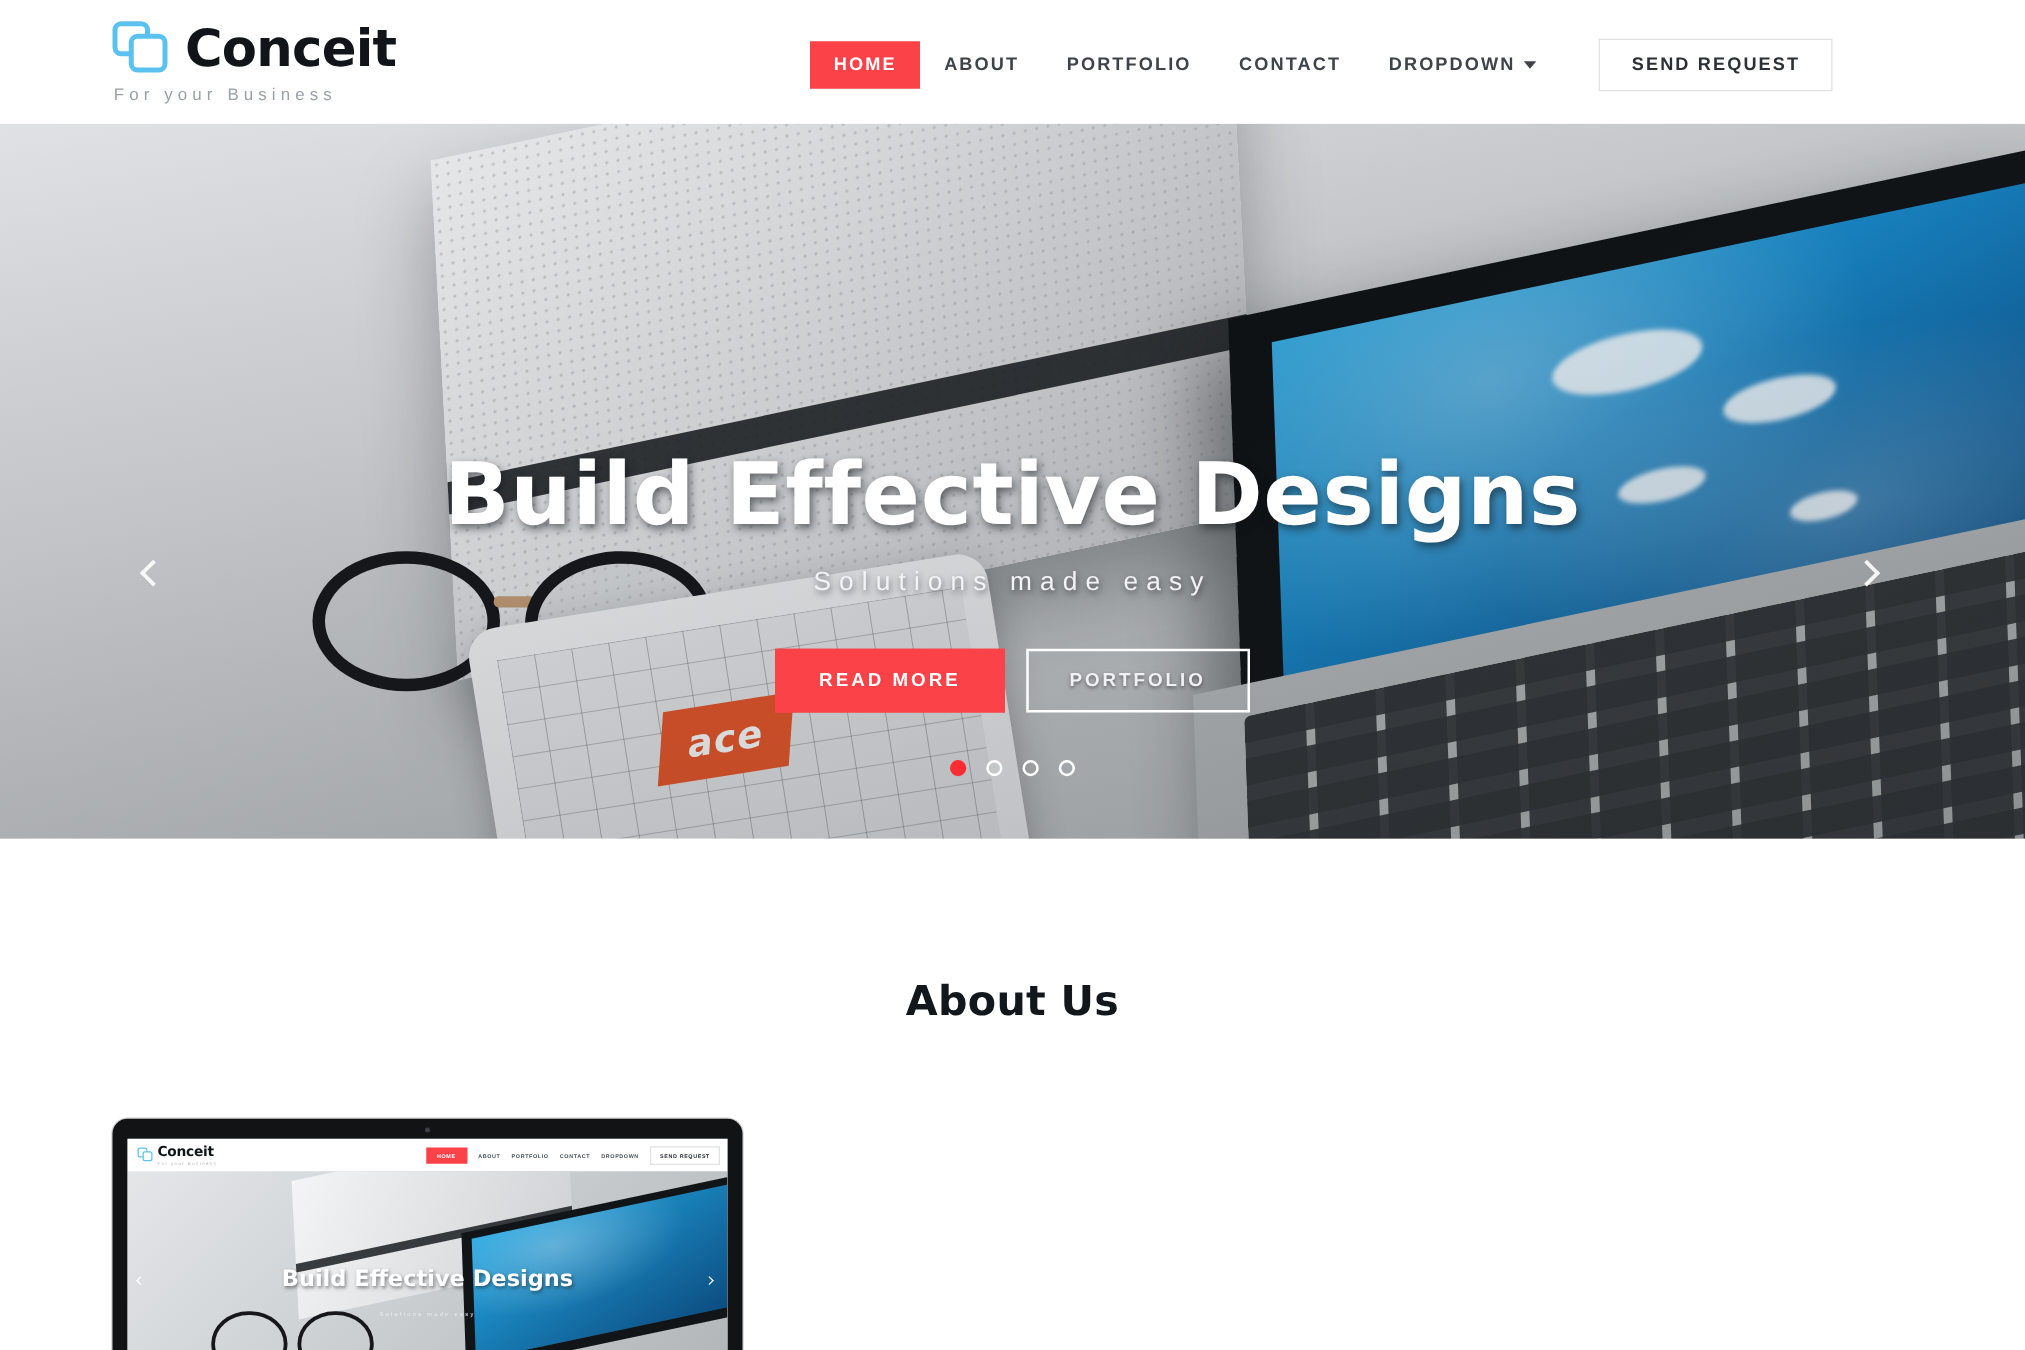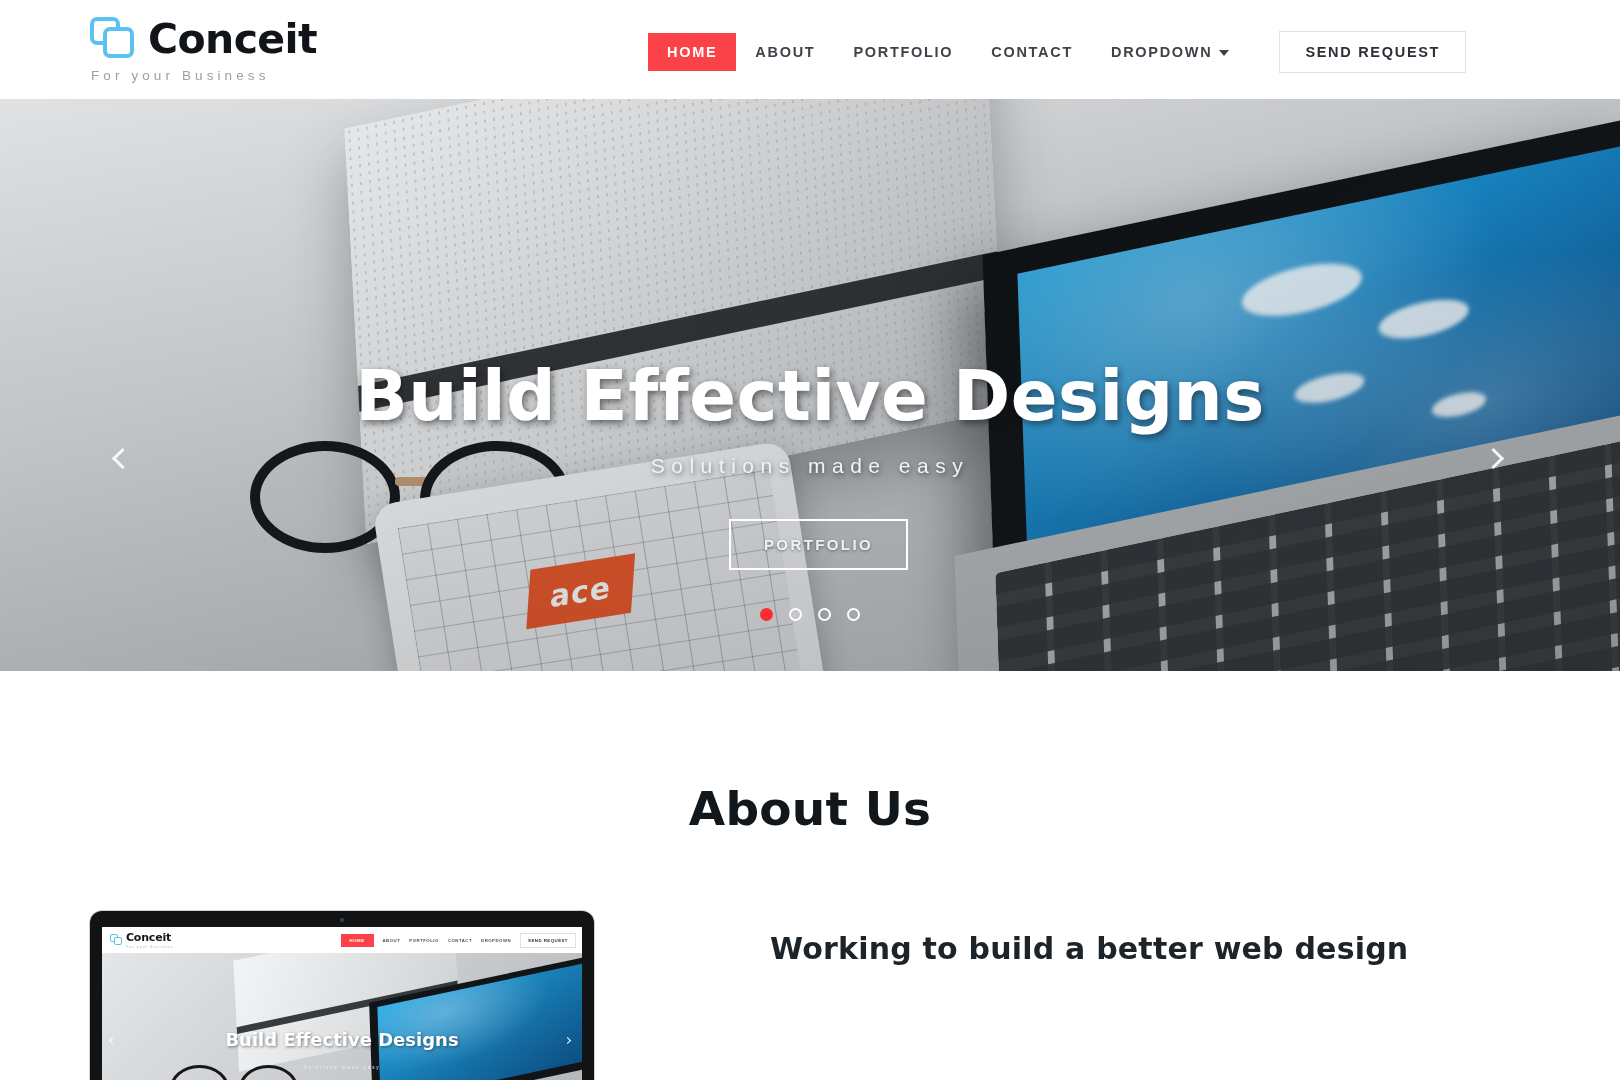--- a/index.html
+++ b/index.html
@@ -319,21 +319,21 @@
   .hero-dot.active{ background:#fc2d32; border-color:#fc2d32; }
 
   
   .about{
     background:#ffffff;
     padding-top:110px;
     position:relative;
   }
   .about-title{
     text-align:center;
-    font-size:47px;
+    font-size:33px;
     font-weight:bold;
     color:#12171c;
     letter-spacing:0.2px;
     font-family:"DejaVu Sans", sans-serif;
   }
   .about-body{
     display:flex;
     margin-top:75px;
     padding:0 90px;
     gap:60px;
@@ -520,20 +520,21 @@
         <div class="ph-ace">ace</div>
       </div>
     </div>
     <div class="hero-veil"></div>
   </div>
 
   <div class="hero-content">
     <h1 class="hero-title">Build Effective Designs</h1>
     <p class="hero-sub">Solutions made easy</p>
     <div class="hero-btns">
+      <button class="btn-read">READ MORE</button>
       <button class="btn-portfolio">PORTFOLIO</button>
     </div>
   </div>
 
   <div class="hero-arrow prev">
       <i></i>
     </div>
   <div class="hero-arrow next">
       <i></i>
     </div>
@@ -598,17 +599,16 @@
             <div class="mh-arrow n">
                 <i></i>
               </div>
           </div>
 
         </div>
       </div>
     </div>
 
     <div class="about-right">
-      <h3 class="about-h3">Working to build a better web design</h3>
     </div>
 
   </div>
 </section>
 
 </body></html>

